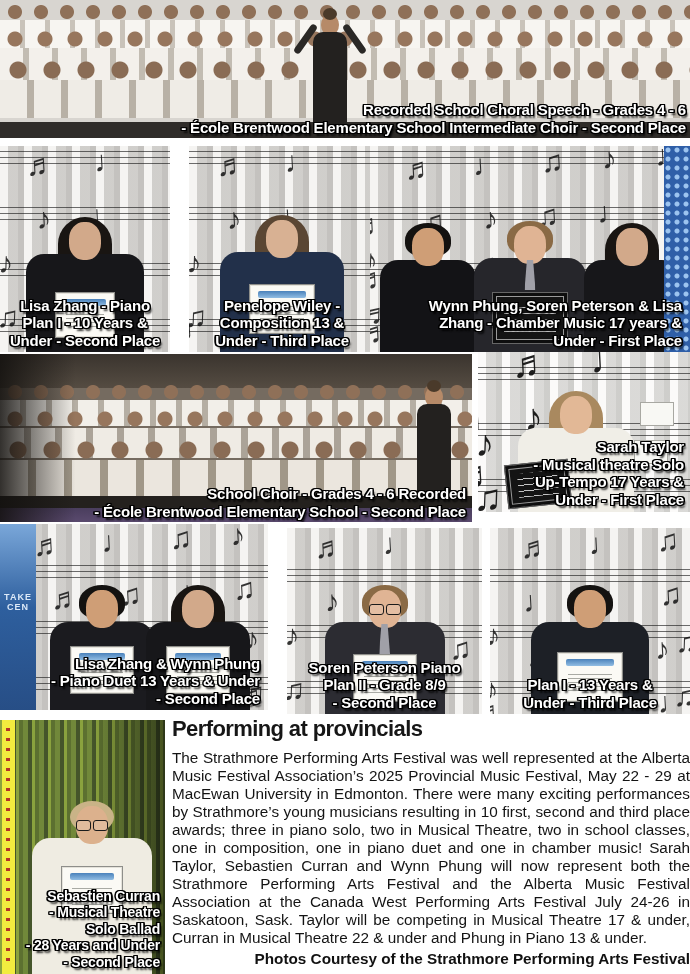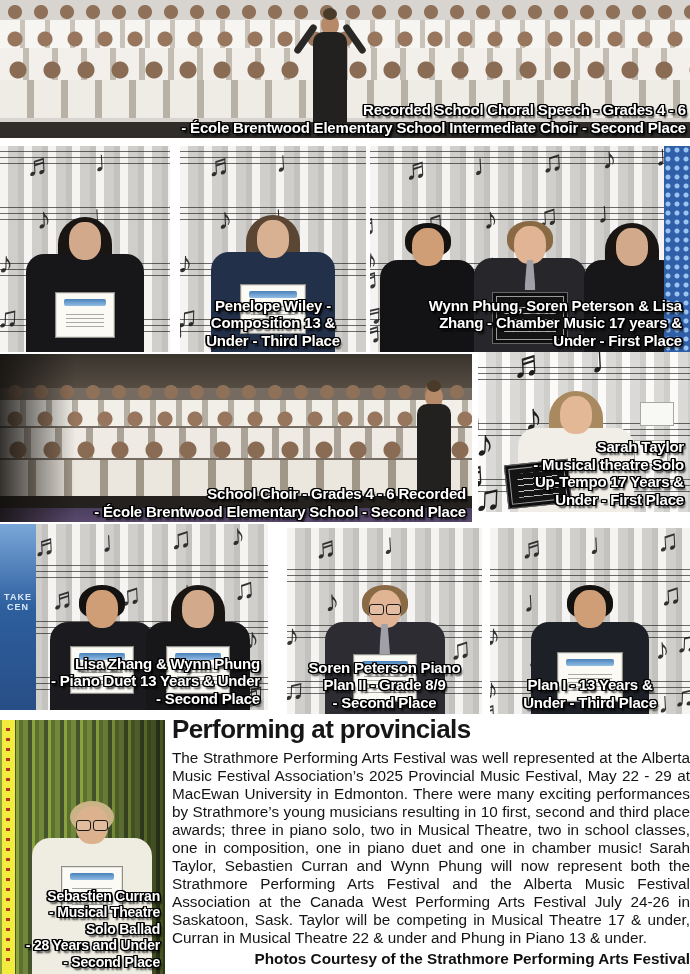--- a/index.html
+++ b/index.html
@@ -189,21 +189,21 @@
     position:absolute; left:50%; transform:translateX(-50%); top:22px;
     width:34px; height:100px; background:#23211f; border-radius:10px 10px 4px 4px;
   }
   .c-arm { position:absolute; top:12px; width:7px; height:34px; background:#2a2826; border-radius:4px; }
   .c-arm.l { left:2px; transform:rotate(35deg); }
   .c-arm.r { right:2px; transform:rotate(-35deg); }
 
   
   .article { position:absolute; left:172px; top:714px; width:518px; height:260px; overflow:hidden; }
   .article h1 {
-    font-size:26px; font-weight:700; color:#161616; letter-spacing:-0.6px;
+    font-size:22px; font-weight:700; color:#161616; letter-spacing:-0.6px;
     margin-bottom:5px; line-height:30px;
   }
   .article p {
     font-size:15.3px; line-height:18px; color:#141414; text-align:justify;
   }
   .credit { margin-top:3px; font-size:15.3px; font-weight:700; color:#111; text-align:right; }
 </style>
 </head>
 <body>
 
@@ -224,23 +224,28 @@
   </figure>
 
   <figure class="photo" style="left:0;top:146px;width:170px;height:206px;">
     <div class="bg bg-music"></div>
     <div class="person" style="left:50%;transform:translateX(-50%);bottom:-12px;--skin:#d2a98a;--hair:#191512;--shirt:#17171a;--tw:118px;--th:110px;">
       <div class="hair long"></div>
       <div class="head"></div>
       <div class="torso"></div>
       <div class="cert" style="bottom:26px;"></div>
     </div>
-  </figure>
-
-  <figure class="photo" style="left:180px;top:146px;width:186px;height:206px;">
+    <figcaption class="cap cap-c">
+      <span class="cl">Lisa Zhang - Piano</span>
+      <span class="cl">Plan I - 10 Years &amp;</span>
+      <span class="cl">Under - Second Place</span>
+    </figcaption>
+  </figure>
+
+  <figure class="photo" style="left:189px;top:146px;width:186px;height:206px;">
     <div class="bg bg-music"></div>
     <div class="person" style="left:50%;transform:translateX(-50%);bottom:-12px;--skin:#d8b193;--hair:#5a4633;--shirt:#22304a;--tw:124px;--th:112px;">
       <div class="hair long"></div>
       <div class="head"></div>
       <div class="torso"></div>
       <div class="cert" style="bottom:30px;width:66px;height:50px;"></div>
     </div>
     <figcaption class="cap cap-c">
       <span class="cl">Penelope Wiley -</span>
       <span class="cl">Composition 13 &amp;</span>

